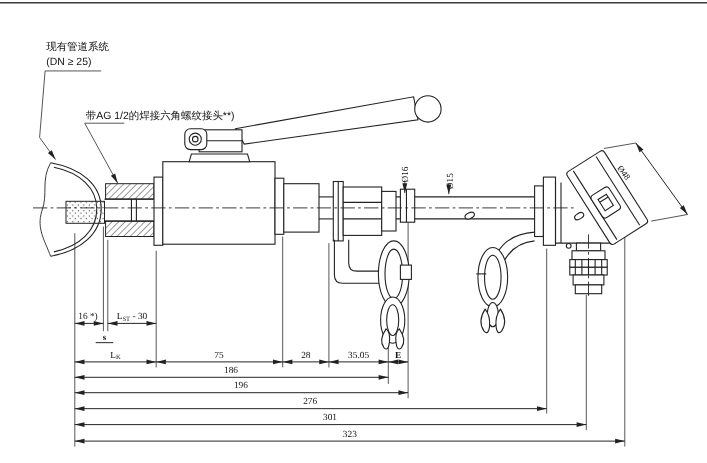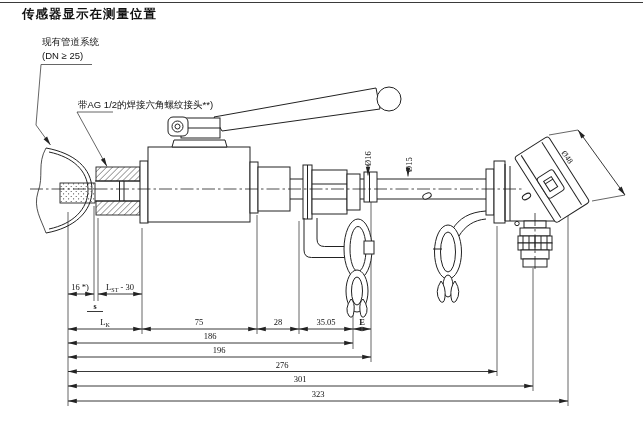--- a/index.html
+++ b/index.html
@@ -17,21 +17,20 @@
   text{fill:#111;}
   .td{font-family:"Liberation Serif","DejaVu Serif",serif;font-size:8.5px;text-anchor:middle;}
   .tr{font-family:"Liberation Serif","DejaVu Serif",serif;font-size:8.5px;text-anchor:start;}
   .tc{font-family:"Liberation Sans","DejaVu Sans",sans-serif;font-size:9.5px;text-anchor:start;}
   .sub{font-size:6px;}
 </style>
 </head>
 <body>
 
 <div id="stage">
-  <div id="title">传感器显示在测量位置</div>
 
   <svg width="643" height="421" viewBox="0 0 643 421">
     <defs>
       <marker id="arr" viewBox="0 0 10 6" refX="9.3" refY="3" markerWidth="10" markerHeight="6" orient="auto-start-reverse" markerUnits="userSpaceOnUse">
         <path d="M0.5,0.8 L9.3,3 L0.5,5.2 Z" fill="#222"></path>
       </marker>
       <pattern id="hatch" width="4.2" height="4.2" patternUnits="userSpaceOnUse" patternTransform="rotate(45)">
         <line x1="0" y1="0" x2="0" y2="4.2" stroke="#333" stroke-width="0.9"></line>
       </pattern>
       <pattern id="dots" width="5" height="5" patternUnits="userSpaceOnUse">

